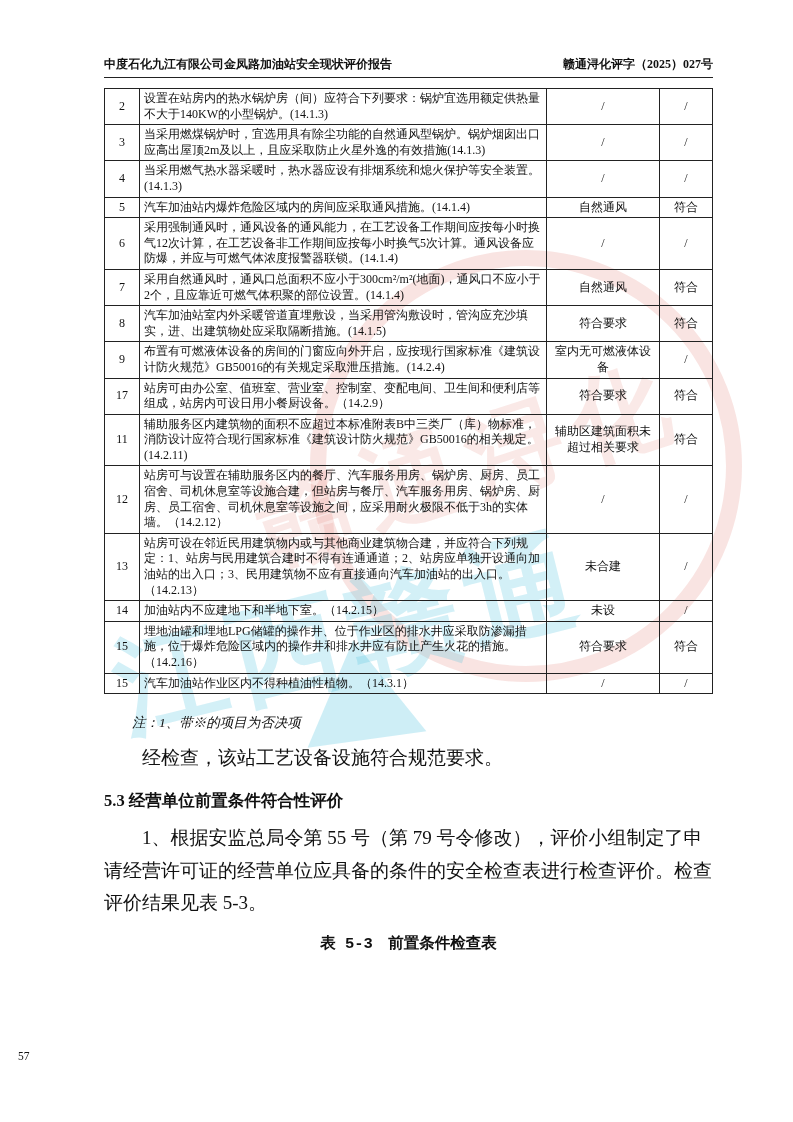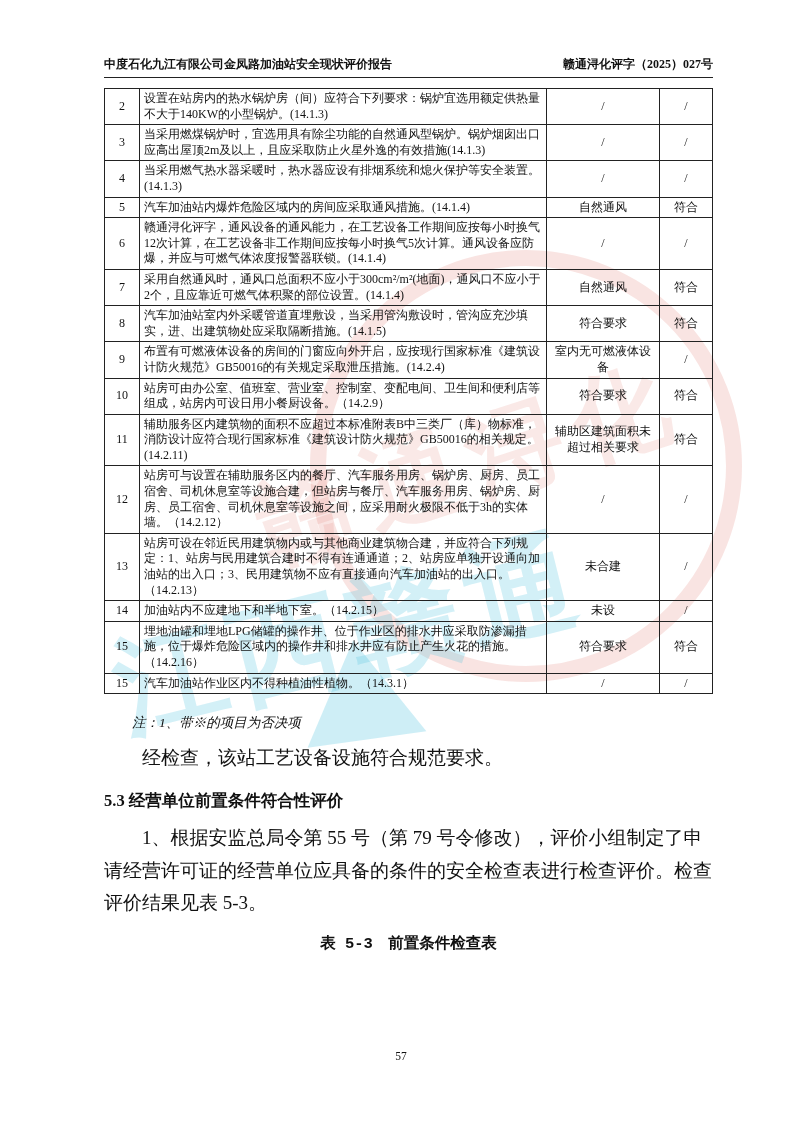--- a/index.html
+++ b/index.html
@@ -64,22 +64,22 @@
   }
   .table-caption{
     text-align:center;
     font-size:15.5px;
     font-weight:bold;
     margin-top:14px;
     font-family:Liberation Mono, monospace;
   }
   .page-number{
     position:absolute;
-    bottom:60px;left:9px;right:0;
-    text-align:center;
+    bottom:60px;left:18px;right:0;
+    text-align:left;
     font-size:11.5px;
     z-index:2;
   }
   
   .watermark{
     position:absolute;inset:0;
     z-index:1;
     pointer-events:none;
     overflow:hidden;
   }
@@ -158,21 +158,21 @@
           <td class="conclusion-cell">/</td>
         </tr>
         <tr>
           <td class="row-number-cell">5</td>
           <td class="content-cell">汽车加油站内爆炸危险区域内的房间应采取通风措施。(14.1.4)</td>
           <td class="evaluation-cell">自然通风</td>
           <td class="conclusion-cell">符合</td>
         </tr>
         <tr>
           <td class="row-number-cell">6</td>
-          <td class="content-cell">赣通浔化评字，通风设备的通风能力，在工艺设备工作期间应按每小时换气12次计算，在工艺设备非工作期间应按每小时换气5次计算。通风设备应防爆，并应与可燃气体浓度报警器联锁。(14.1.4)</td>
+          <td class="content-cell">采用强制通风时，通风设备的通风能力，在工艺设备工作期间应按每小时换气12次计算，在工艺设备非工作期间应按每小时换气5次计算。通风设备应防爆，并应与可燃气体浓度报警器联锁。(14.1.4)</td>
           <td class="evaluation-cell">/</td>
           <td class="conclusion-cell">/</td>
         </tr>
         <tr>
           <td class="row-number-cell">7</td>
           <td class="content-cell">采用自然通风时，通风口总面积不应小于300cm²/m²(地面)，通风口不应小于2个，且应靠近可燃气体积聚的部位设置。(14.1.4)</td>
           <td class="evaluation-cell">自然通风</td>
           <td class="conclusion-cell">符合</td>
         </tr>
         <tr>
@@ -181,21 +181,21 @@
           <td class="evaluation-cell">符合要求</td>
           <td class="conclusion-cell">符合</td>
         </tr>
         <tr>
           <td class="row-number-cell">9</td>
           <td class="content-cell">布置有可燃液体设备的房间的门窗应向外开启，应按现行国家标准《建筑设计防火规范》GB50016的有关规定采取泄压措施。(14.2.4)</td>
           <td class="evaluation-cell">室内无可燃液体设备</td>
           <td class="conclusion-cell">/</td>
         </tr>
         <tr>
-          <td class="row-number-cell">10</td>
+          <td class="row-number-cell">17</td>
           <td class="content-cell">站房可由办公室、值班室、营业室、控制室、变配电间、卫生间和便利店等组成，站房内可设日用小餐厨设备。（14.2.9）</td>
           <td class="evaluation-cell">符合要求</td>
           <td class="conclusion-cell">符合</td>
         </tr>
         <tr>
           <td class="row-number-cell">11</td>
           <td class="content-cell">辅助服务区内建筑物的面积不应超过本标准附表B中三类厂（库）物标准，消防设计应符合现行国家标准《建筑设计防火规范》GB50016的相关规定。(14.2.11)</td>
           <td class="evaluation-cell">辅助区建筑面积未超过相关要求</td>
           <td class="conclusion-cell">符合</td>
         </tr>

